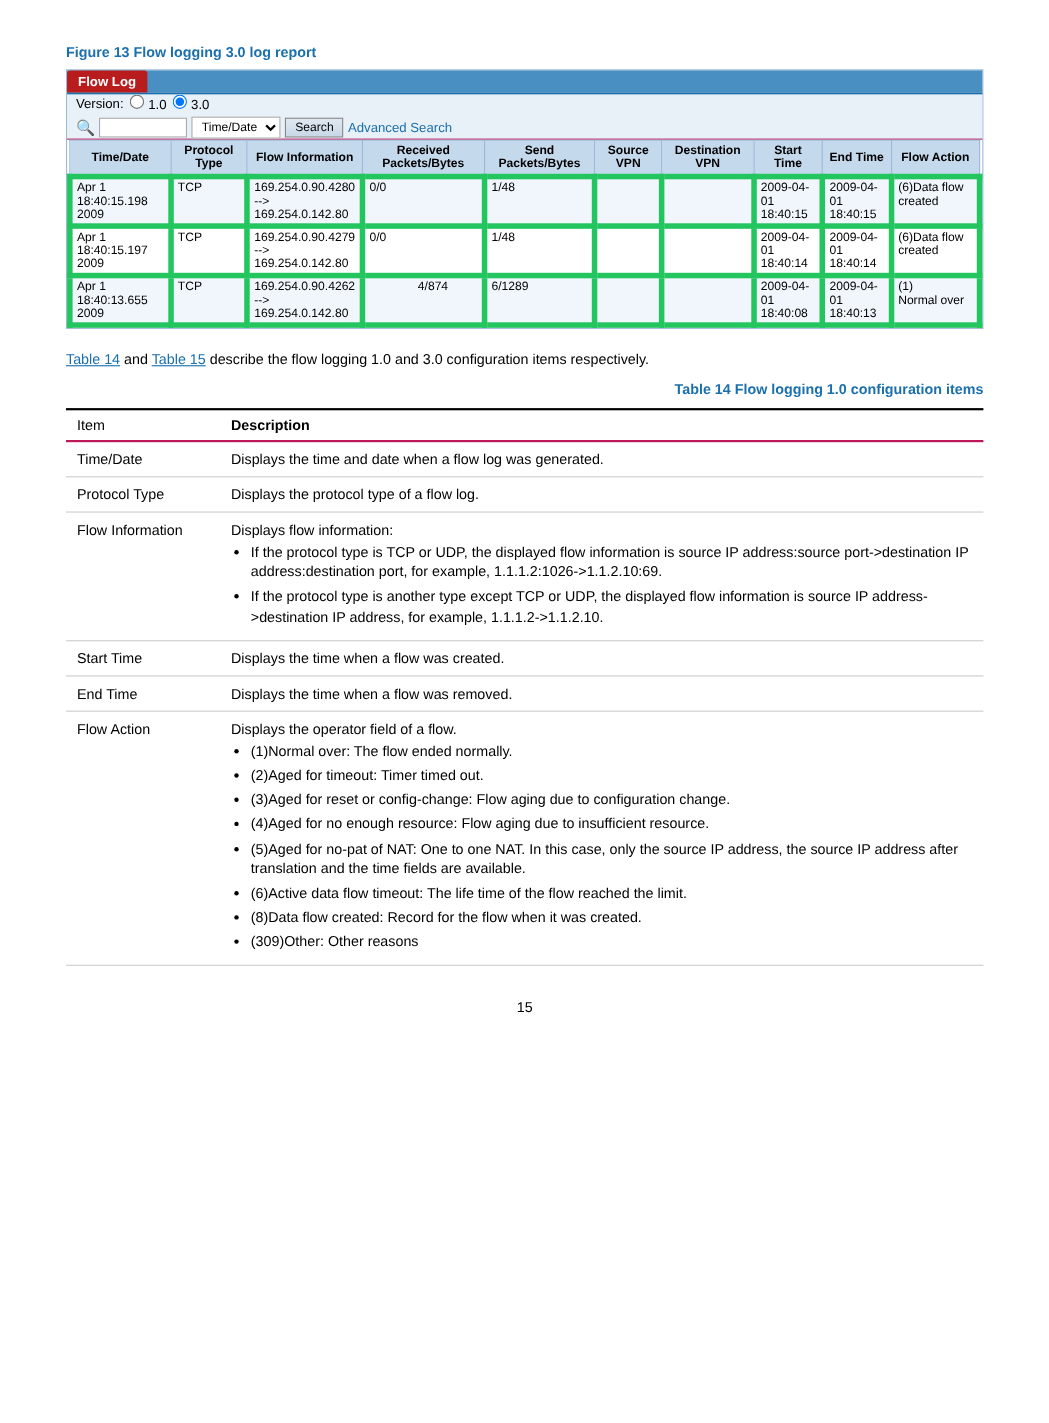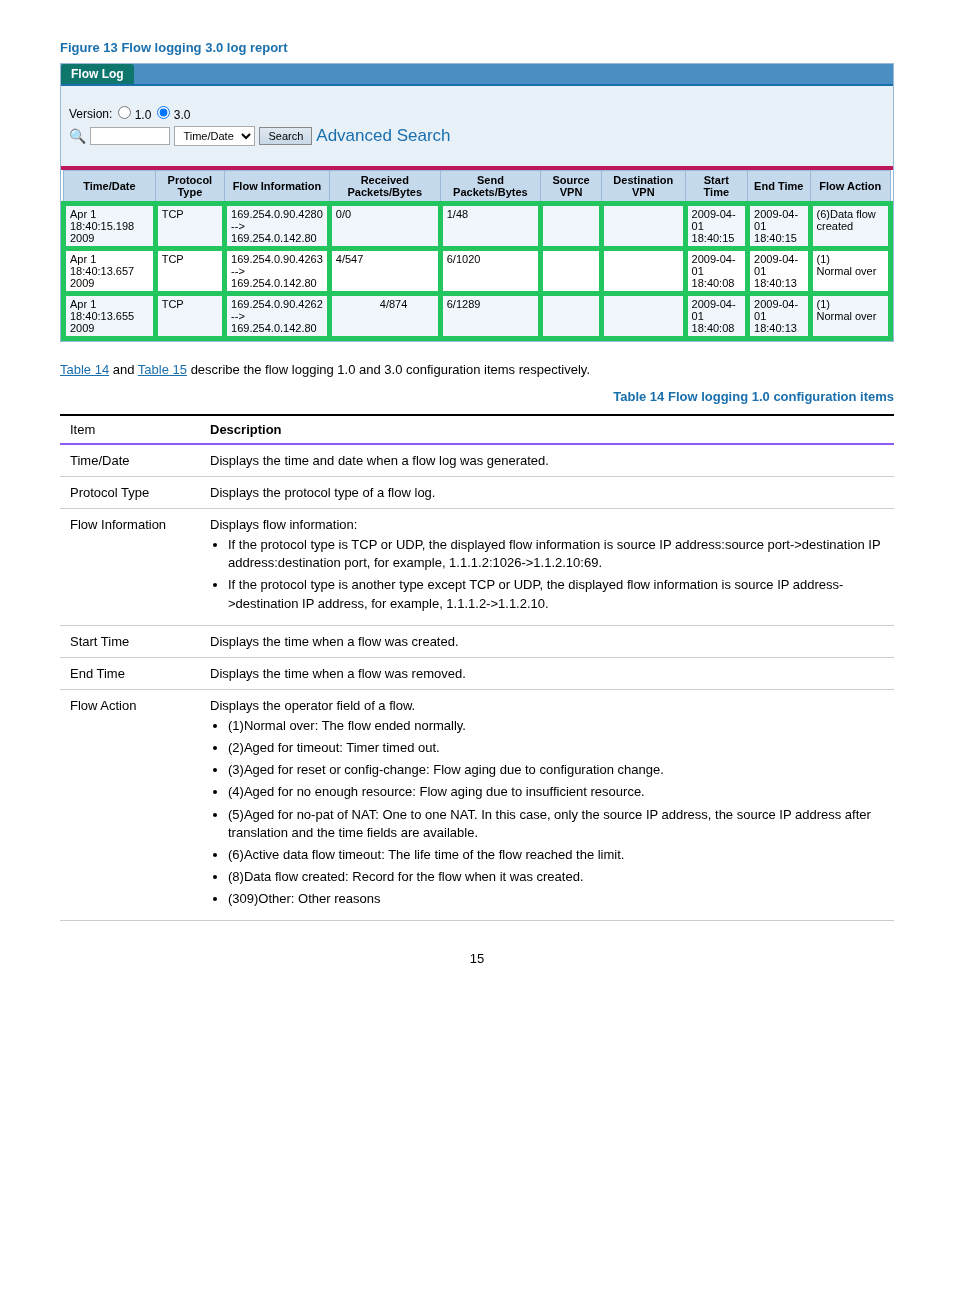--- a/index.html
+++ b/index.html
@@ -17,34 +17,34 @@
       font-weight: bold;
       margin-bottom: 8px;
     }
 
     .flow-log-container {
       border: 1px solid #9ab8d8;
       margin-bottom: 20px;
     }
 
     .flow-log-tab {
-      background: #0f766e;
+      background: #b91c1c;
       color: #fff;
       font-size: 12px;
       font-weight: bold;
       padding: 3px 10px;
       display: inline-block;
       border-radius: 3px 3px 0 0;
       margin: 0;
     }
 
     .flow-log-header {
       background: #e8f0f8;
-      border-bottom: 4px solid #be185d;
-      padding: 20px 8px;
+      border-bottom: 1px solid #be185d;
+      padding: 0 8px;
       font-size: 12px;
     }
 
     .version-row {
       display: flex;
       align-items: center;
       gap: 6px;
       margin-bottom: 4px;
     }
 
@@ -76,21 +76,21 @@
     .search-btn {
       background: linear-gradient(to bottom, #e0e8f0, #c8d8e8);
       border: 1px solid #888;
       padding: 2px 8px;
       font-size: 11px;
       cursor: pointer;
     }
 
     .advanced-search-link {
       color: #1a6fad;
-      font-size: 17px;
+      font-size: 12px;
       text-decoration: none;
     }
 
     .flow-table {
       width: 100%;
       border-collapse: collapse;
       font-size: 11px;
     }
 
     .flow-table th {
@@ -137,21 +137,21 @@
     }
 
     .config-table {
       width: 100%;
       border-collapse: collapse;
       font-size: 13px;
     }
 
     .config-table th {
       background: #fff;
-      border-bottom: 2px solid #8b5cf6;
+      border-bottom: 2px solid #be185d;
       border-top: 2px solid #000;
       padding: 6px 10px;
       text-align: left;
       font-weight: bold;
     }
 
     .config-table td {
       border-bottom: 1px solid #ccc;
       padding: 8px 10px;
       vertical-align: top;
@@ -241,36 +241,35 @@
           <td style="white-space: pre-wrap;">1/48</td>
           <td style="white-space: pre-wrap;"></td>
           <td style="white-space: pre-wrap;"></td>
           <td style="white-space: pre-wrap;">2009-04-01
 18:40:15</td>
           <td style="white-space: pre-wrap;">2009-04-01
 18:40:15</td>
           <td style="white-space: pre-wrap;">(6)Data flow created</td>
         </tr>
         <tr>
-          <td style="white-space: pre-wrap;">Apr 1 18:40:13.657
+          <td style="white-space: pre-wrap;">Apr 1 18:40:15.197
 2009</td>
           <td style="white-space: pre-wrap;">TCP</td>
-          <td style="white-space: pre-wrap;">169.254.0.90.4263
+          <td style="white-space: pre-wrap;">169.254.0.90.4279
 --&gt;
 169.254.0.142.80</td>
-          <td style="white-space: pre-wrap;">4/547</td>
-          <td style="white-space: pre-wrap;">6/1020</td>
-          <td style="white-space: pre-wrap;"></td>
-          <td style="white-space: pre-wrap;"></td>
-          <td style="white-space: pre-wrap;">2009-04-01
-18:40:08</td>
-          <td style="white-space: pre-wrap;">2009-04-01
-18:40:13</td>
-          <td style="white-space: pre-wrap;">(1)
-Normal over</td>
+          <td style="white-space: pre-wrap;">0/0</td>
+          <td style="white-space: pre-wrap;">1/48</td>
+          <td style="white-space: pre-wrap;"></td>
+          <td style="white-space: pre-wrap;"></td>
+          <td style="white-space: pre-wrap;">2009-04-01
+18:40:14</td>
+          <td style="white-space: pre-wrap;">2009-04-01
+18:40:14</td>
+          <td style="white-space: pre-wrap;">(6)Data flow created</td>
         </tr>
         <tr>
           <td style="white-space: pre-wrap; margin-top: 45px;">Apr 1 18:40:13.655
 2009</td>
           <td style="white-space: pre-wrap;">TCP</td>
           <td style="white-space: pre-wrap;">169.254.0.90.4262
 --&gt;
 169.254.0.142.80</td>
           <td style="white-space: pre-wrap; padding-left: 48px;">4/874</td>
           <td style="white-space: pre-wrap;">6/1289</td>

